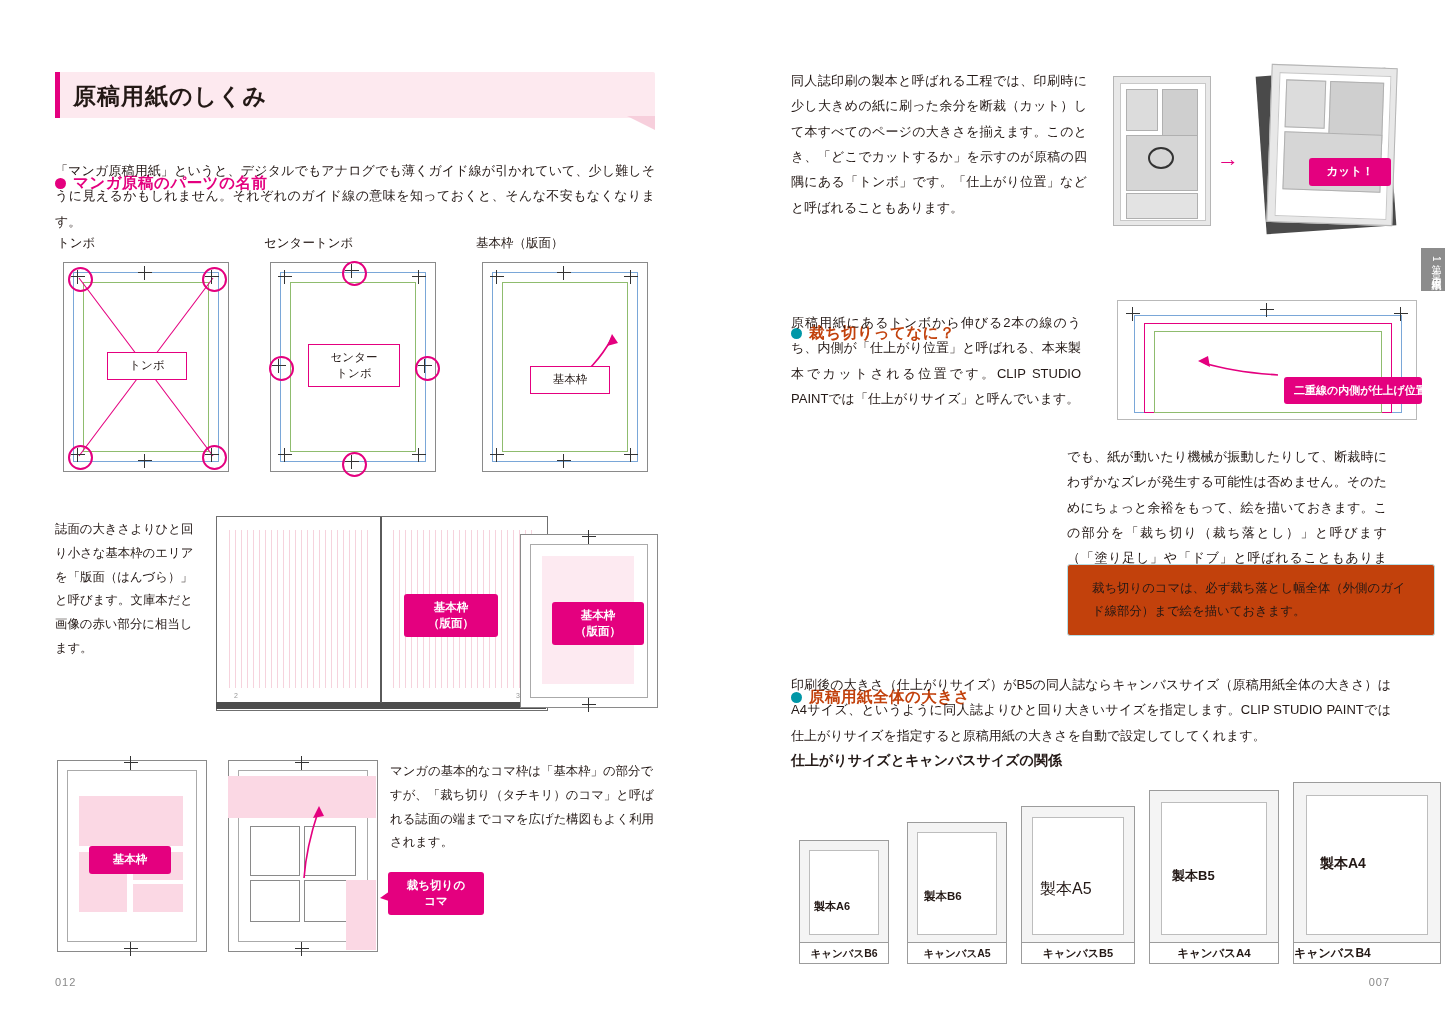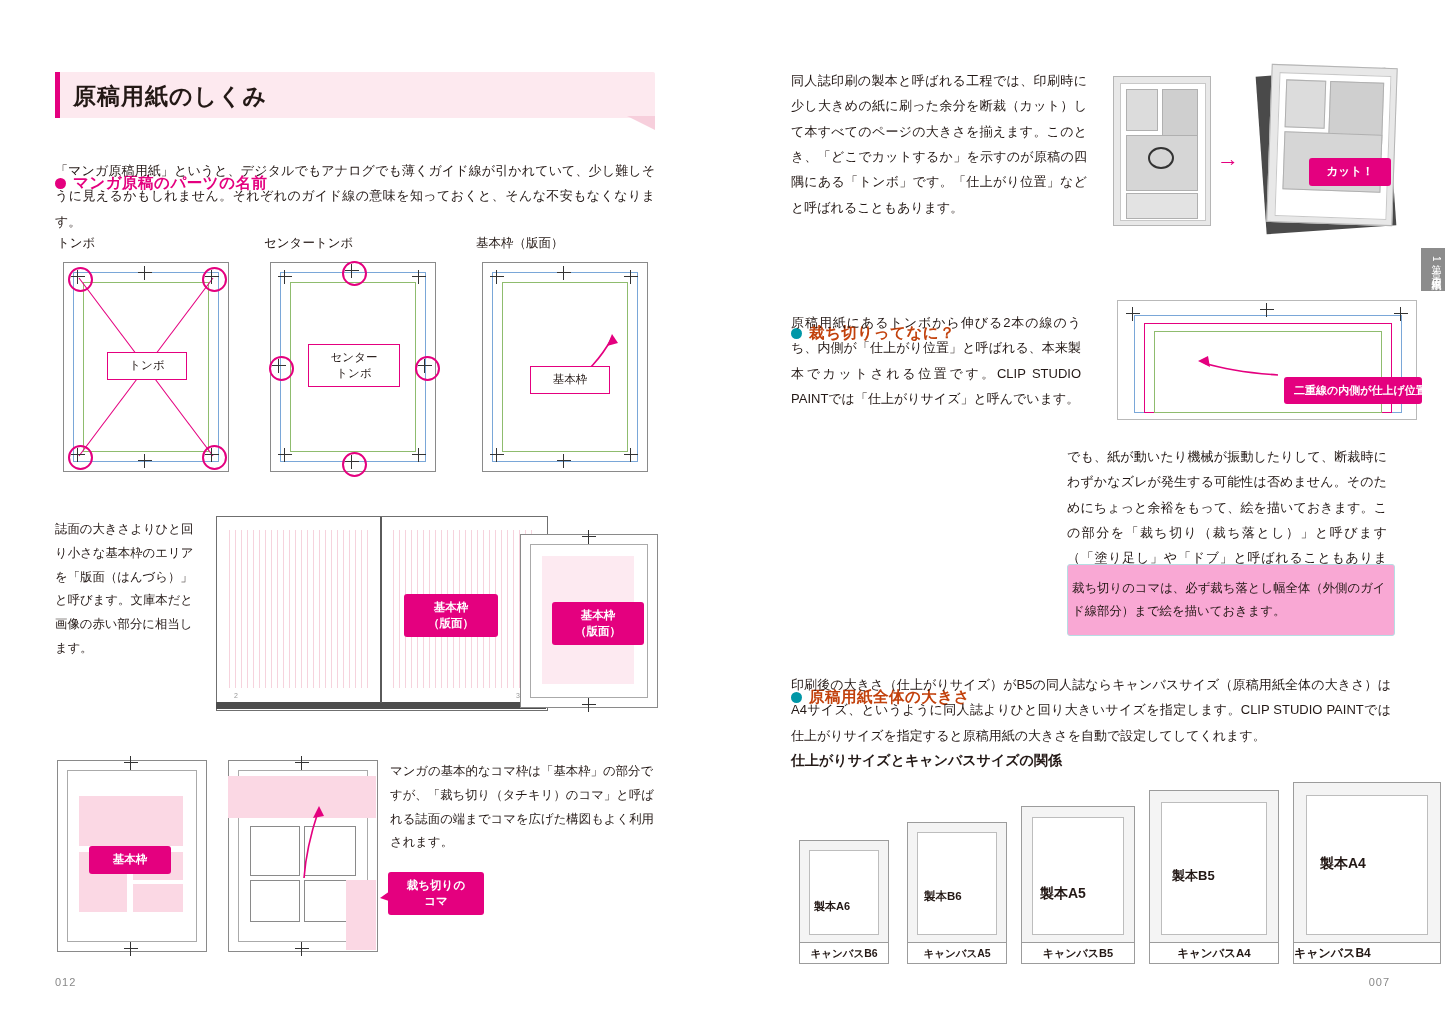--- a/index.html
+++ b/index.html
@@ -51,22 +51,22 @@
   .tag{position:absolute;background:#fff;border:1.4px solid #e4007f;color:#231815;
        font-size:11.5px;padding:5px 10px;text-align:center;line-height:1.35;white-space:nowrap;}
   .tag-solid{position:absolute;background:#e4007f;color:#fff;font-size:11.5px;font-weight:bold;
        padding:6px 10px;text-align:center;line-height:1.35;border-radius:3px;white-space:nowrap;}
 
   .pinkfill{position:absolute;background:#fbd8e4;}
   .pinklight{position:absolute;background:#fdeaf1;}
 
   .diagx{position:absolute;}
 
-  .tipbox{position:absolute;background:#f9a8d4;border:1px solid #b6dde4;border-radius:3px;
-          font-size:12.4px;line-height:1.85;padding:12px 4px;color:#231815;}
+  .tipbox{position:absolute;background:#c2410c;border:1px solid #b6dde4;border-radius:3px;
+          font-size:12.4px;line-height:1.85;padding:12px 24px;color:#231815;}
 
   .sidetab{position:absolute;right:0;top:248px;width:18px;background:#8c8c8c;color:#fff;
            font-size:10px;padding:8px 3px;text-align:center;line-height:1.25;writing-mode:vertical-rl;}
 
   .arrow-svg{position:absolute;overflow:visible;}
 
   .photo{position:absolute;background:#d8d8d8;border:1px solid #b5b5b5;overflow:hidden;}
   .text-lines{position:absolute;}
 </style>
 </head>
@@ -290,21 +290,21 @@
 
       <div style="position:absolute;left:108px;bottom:0;width:98px;height:140px;background:#f4f4f4;border:1px solid #9c9c9c;">
         <div style="position:absolute;left:9px;top:9px;right:9px;bottom:28px;background:#fff;border:1px solid #bdbdbd;"></div>
         <div style="position:absolute;left:0;right:0;bottom:0;height:20px;border-top:1px solid #9c9c9c;background:#fff;font-size:10.5px;font-weight:bold;text-align:center;line-height:20px;">キャンバスA5</div>
         <div style="position:absolute;left:16px;top:66px;font-size:11.5px;font-weight:bold;">製本B6</div>
       </div>
 
       <div style="position:absolute;left:222px;bottom:0;width:112px;height:156px;background:#f4f4f4;border:1px solid #9c9c9c;">
         <div style="position:absolute;left:10px;top:10px;right:10px;bottom:28px;background:#fff;border:1px solid #bdbdbd;"></div>
         <div style="position:absolute;left:0;right:0;bottom:0;height:20px;border-top:1px solid #9c9c9c;background:#fff;font-size:11px;font-weight:bold;text-align:center;line-height:20px;">キャンバスB5</div>
-        <div style="position:absolute;left:18px;top:72px;font-size:14px;font-weight:bold;margin-top:6px;">製本A5</div>
+        <div style="position:absolute;left:18px;top:72px;font-size:16px;font-weight:normal;">製本A5</div>
       </div>
 
       <div style="position:absolute;left:350px;bottom:0;width:128px;height:172px;background:#f4f4f4;border:1px solid #9c9c9c;">
         <div style="position:absolute;left:11px;top:11px;right:11px;bottom:28px;background:#fff;border:1px solid #bdbdbd;"></div>
         <div style="position:absolute;left:0;right:0;bottom:0;height:20px;border-top:1px solid #9c9c9c;background:#fff;font-size:11.5px;font-weight:bold;text-align:center;line-height:20px;">キャンバスA4</div>
         <div style="position:absolute;left:22px;top:76px;font-size:13px;font-weight:bold;">製本B5</div>
       </div>
 
       <div style="position:absolute;left:494px;bottom:0;width:146px;height:180px;background:#f4f4f4;border:1px solid #9c9c9c;">
         <div style="position:absolute;left:12px;top:12px;right:12px;bottom:28px;background:#fff;border:1px solid #bdbdbd;"></div>

